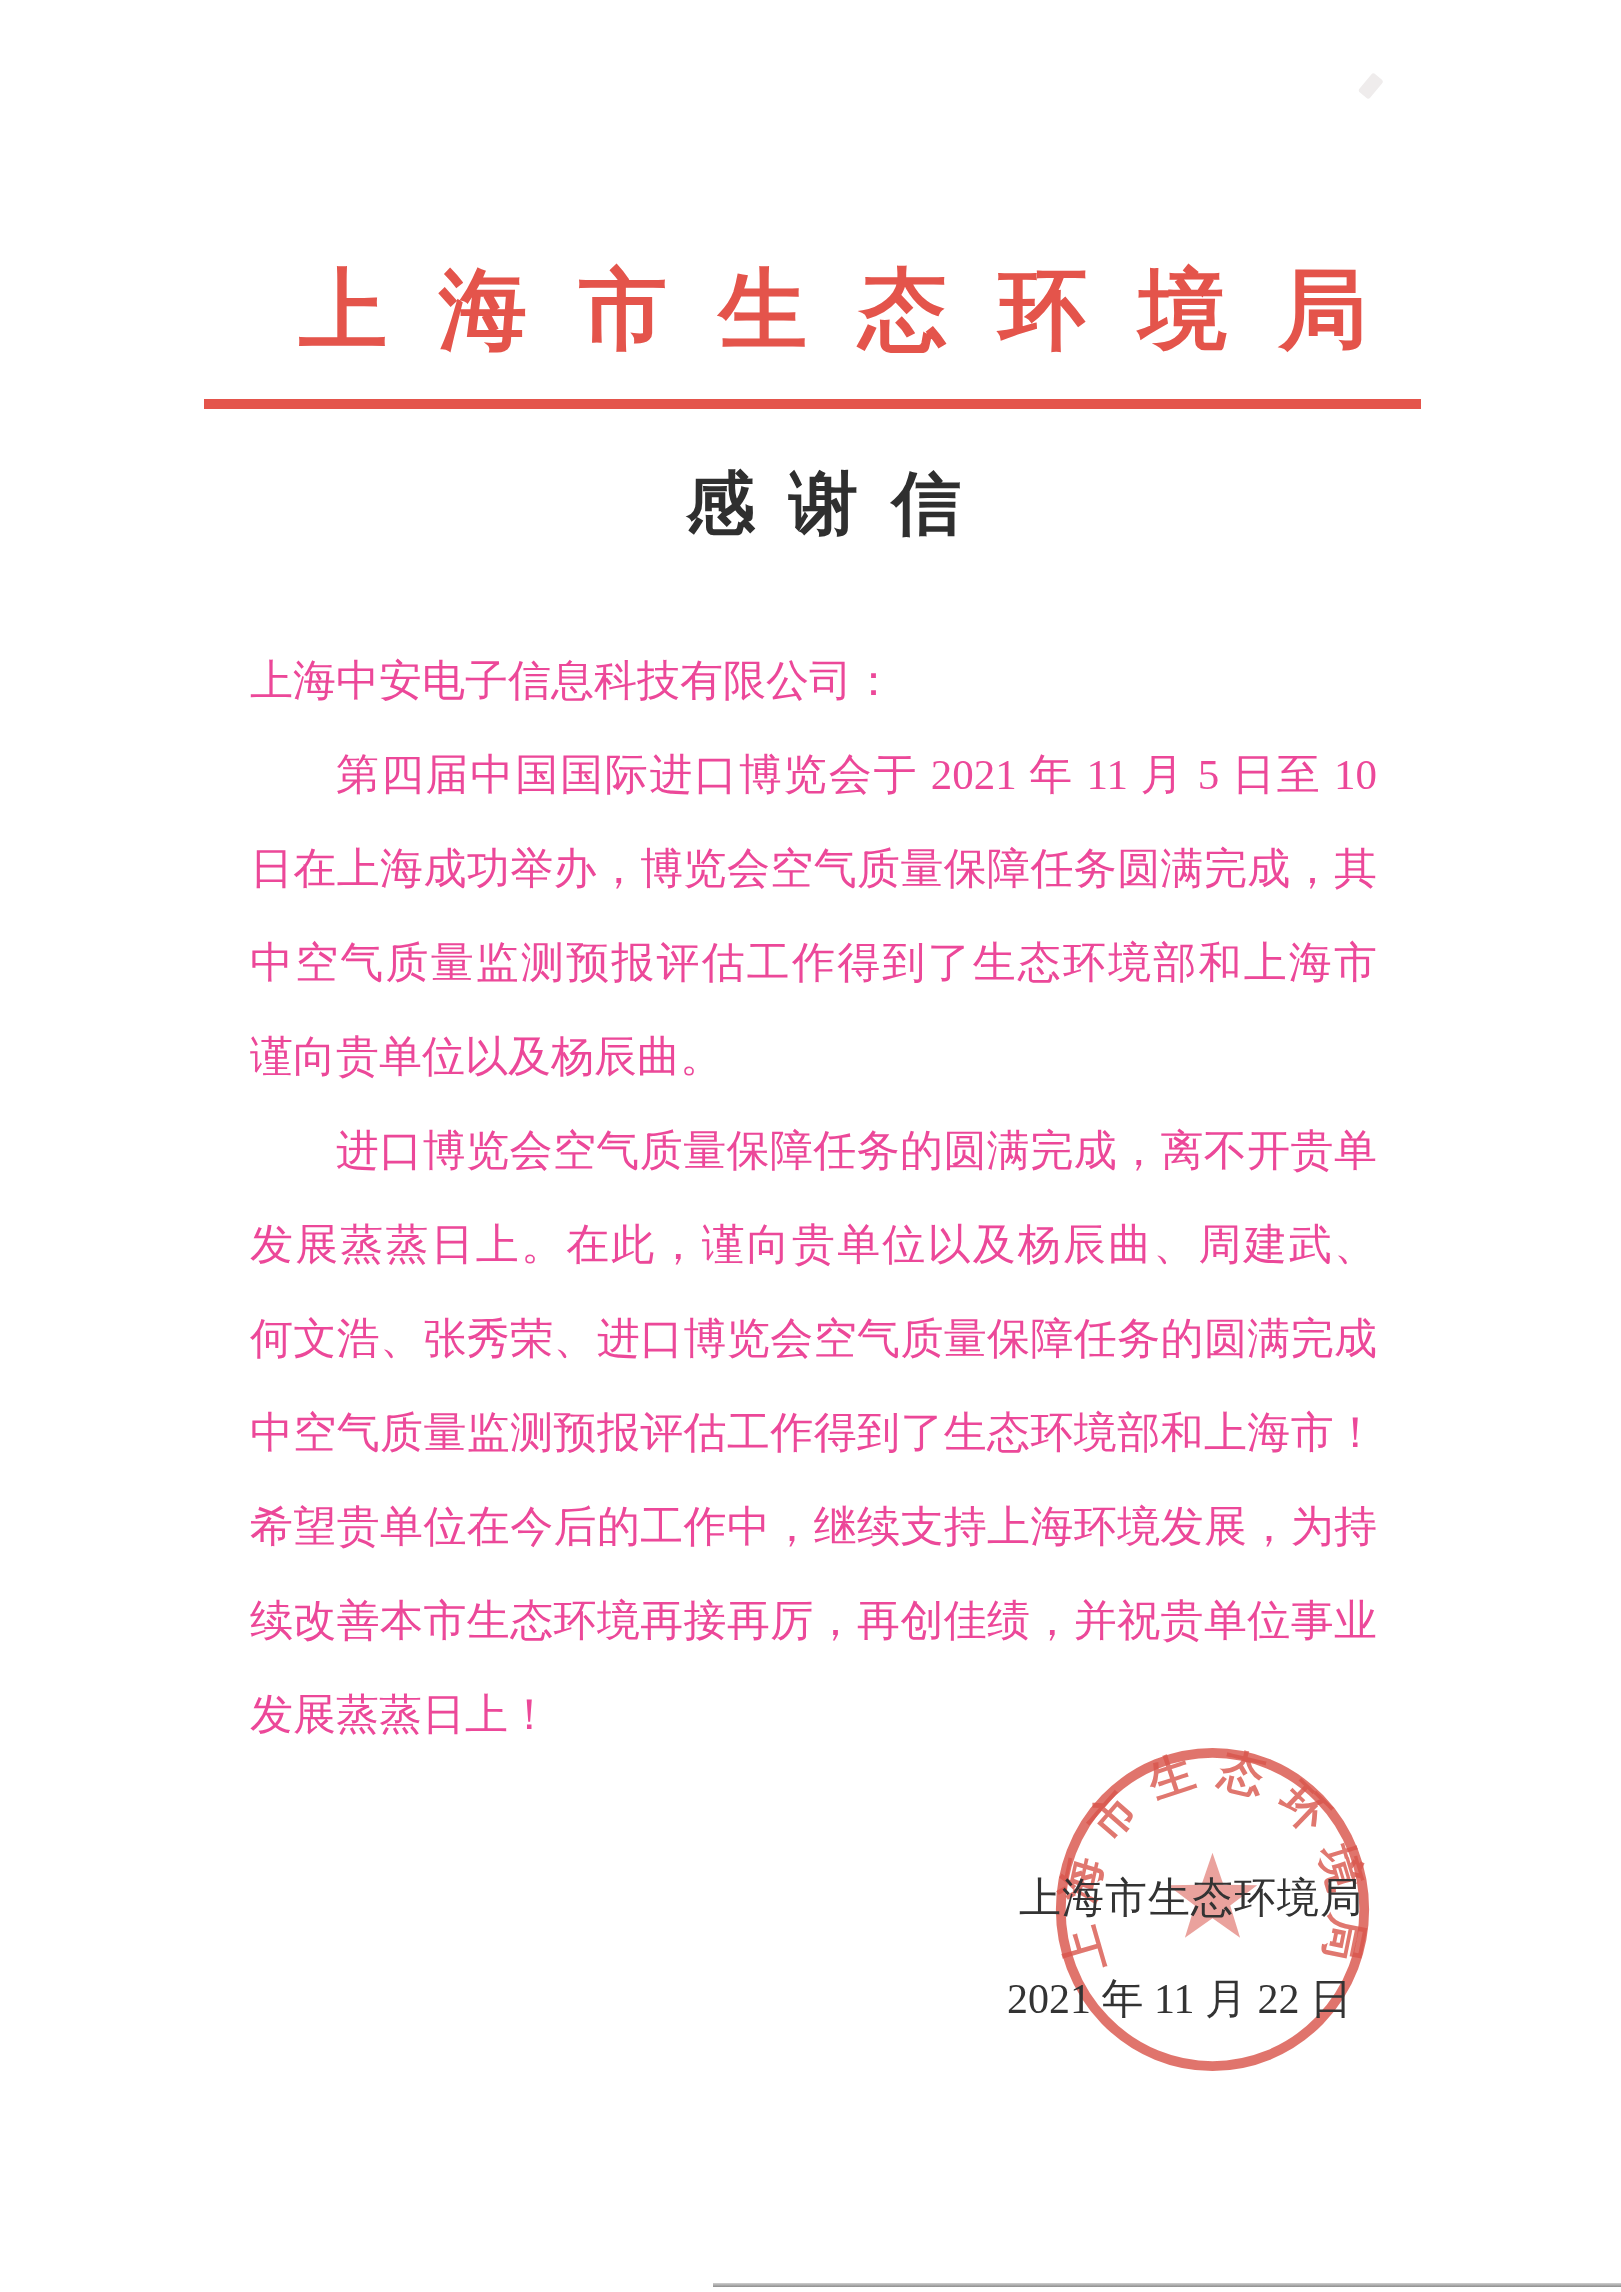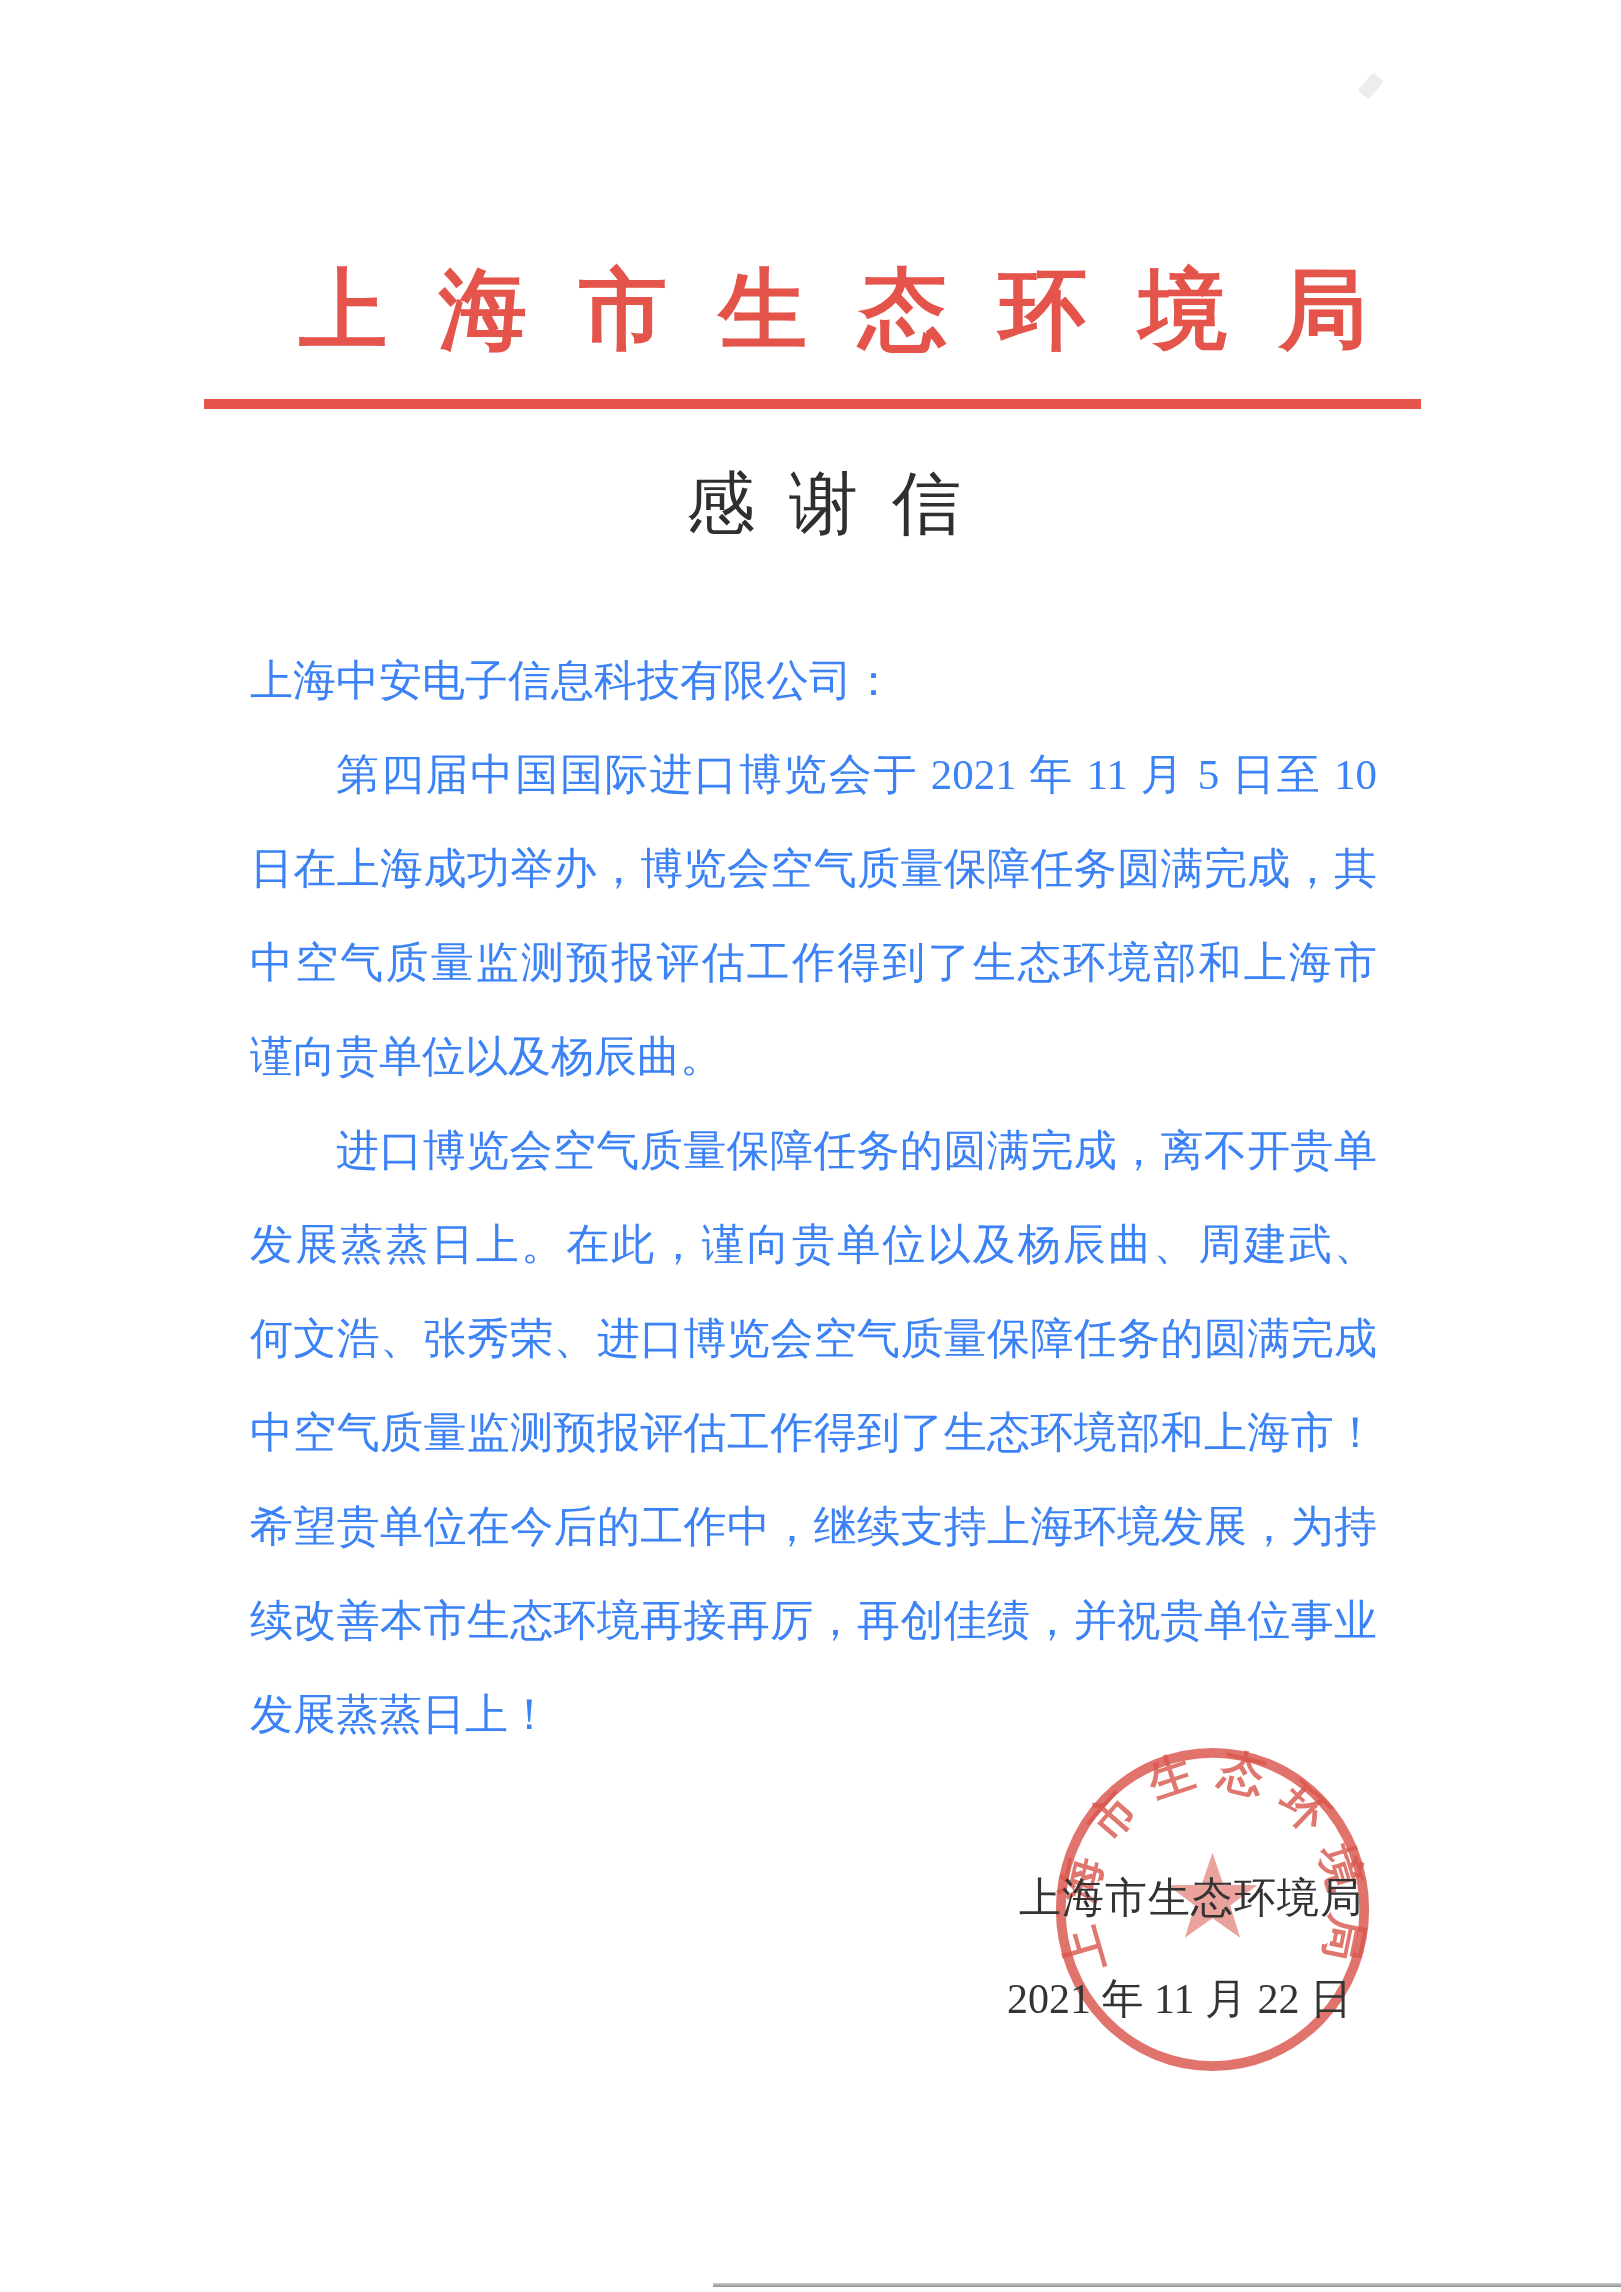--- a/index.html
+++ b/index.html
@@ -29,33 +29,33 @@
     width: 1217px;
     height: 9.8px;
     background: #e4544b;
   }
   .doc-title {
     position: absolute;
     left: 686px;
     top: 467px;
     font-size: 69px;
     line-height: 1.1;
-    font-weight: 400;
+    font-weight: 700;
     letter-spacing: 34px;
     color: #2f2f2f;
     white-space: nowrap;
   }
   .body-block {
     position: absolute;
     left: 250px;
     top: 634px;
     width: 1127px;
     font-size: 43px;
     line-height: 94px;
-    color: #3b82f6;
+    color: #ec4899;
     font-weight: 400;
   }
   .line { width: 100%; }
   .line.fill {
     text-align: justify;
     text-align-last: justify;
     text-justify: inter-character;
   }
   .line.start { text-align: left; text-align-last: left; }
   .line.indent { text-indent: 86px; }

